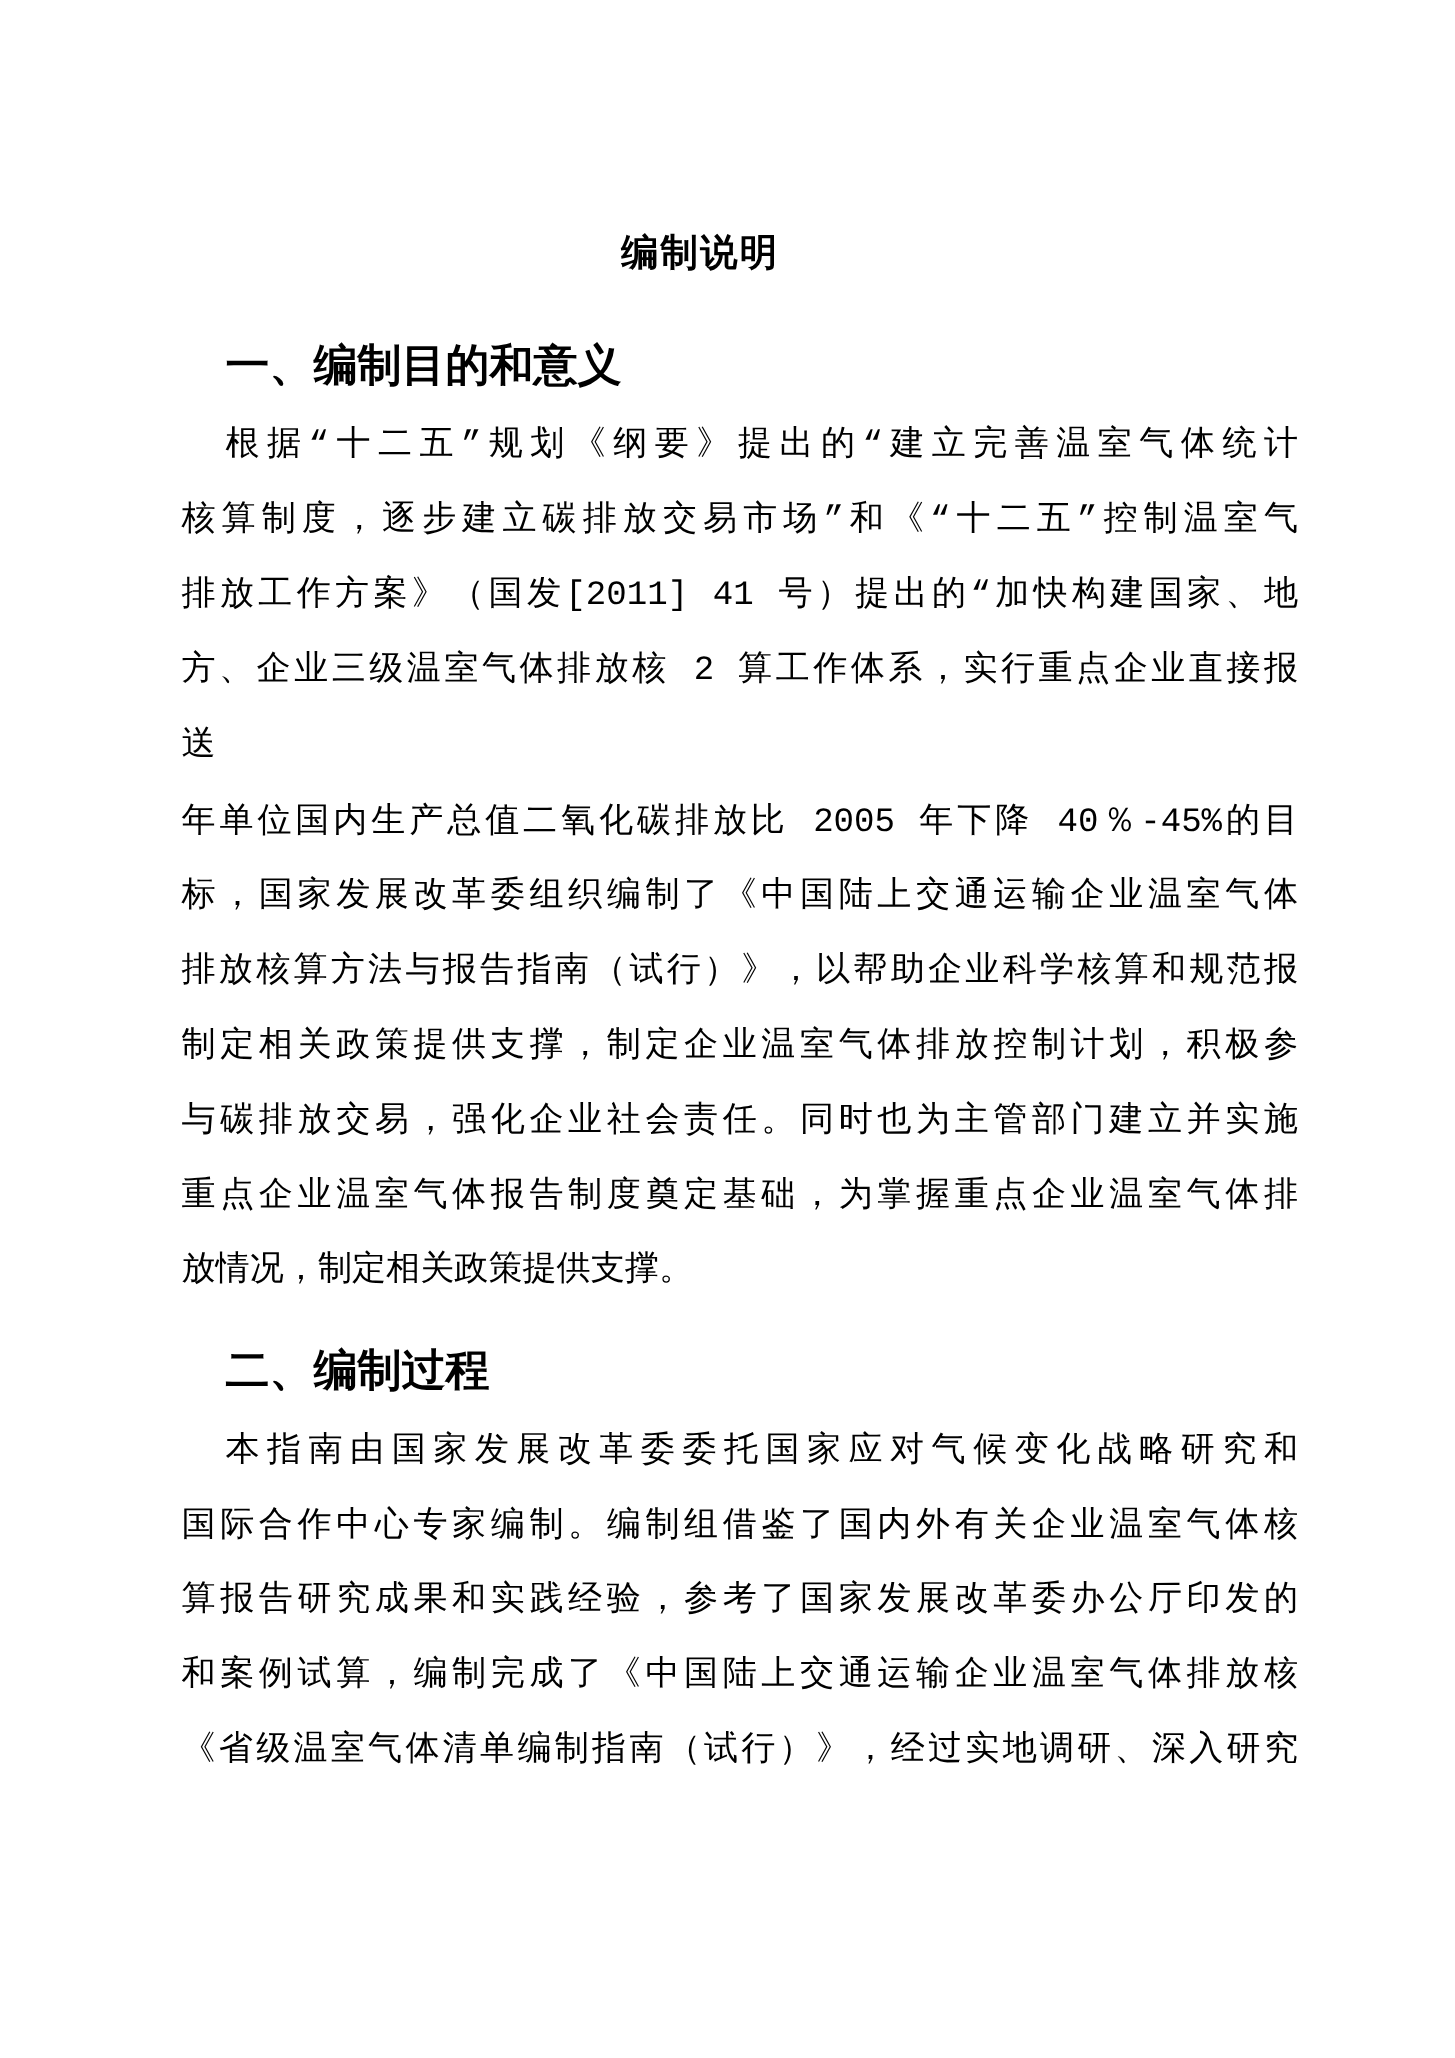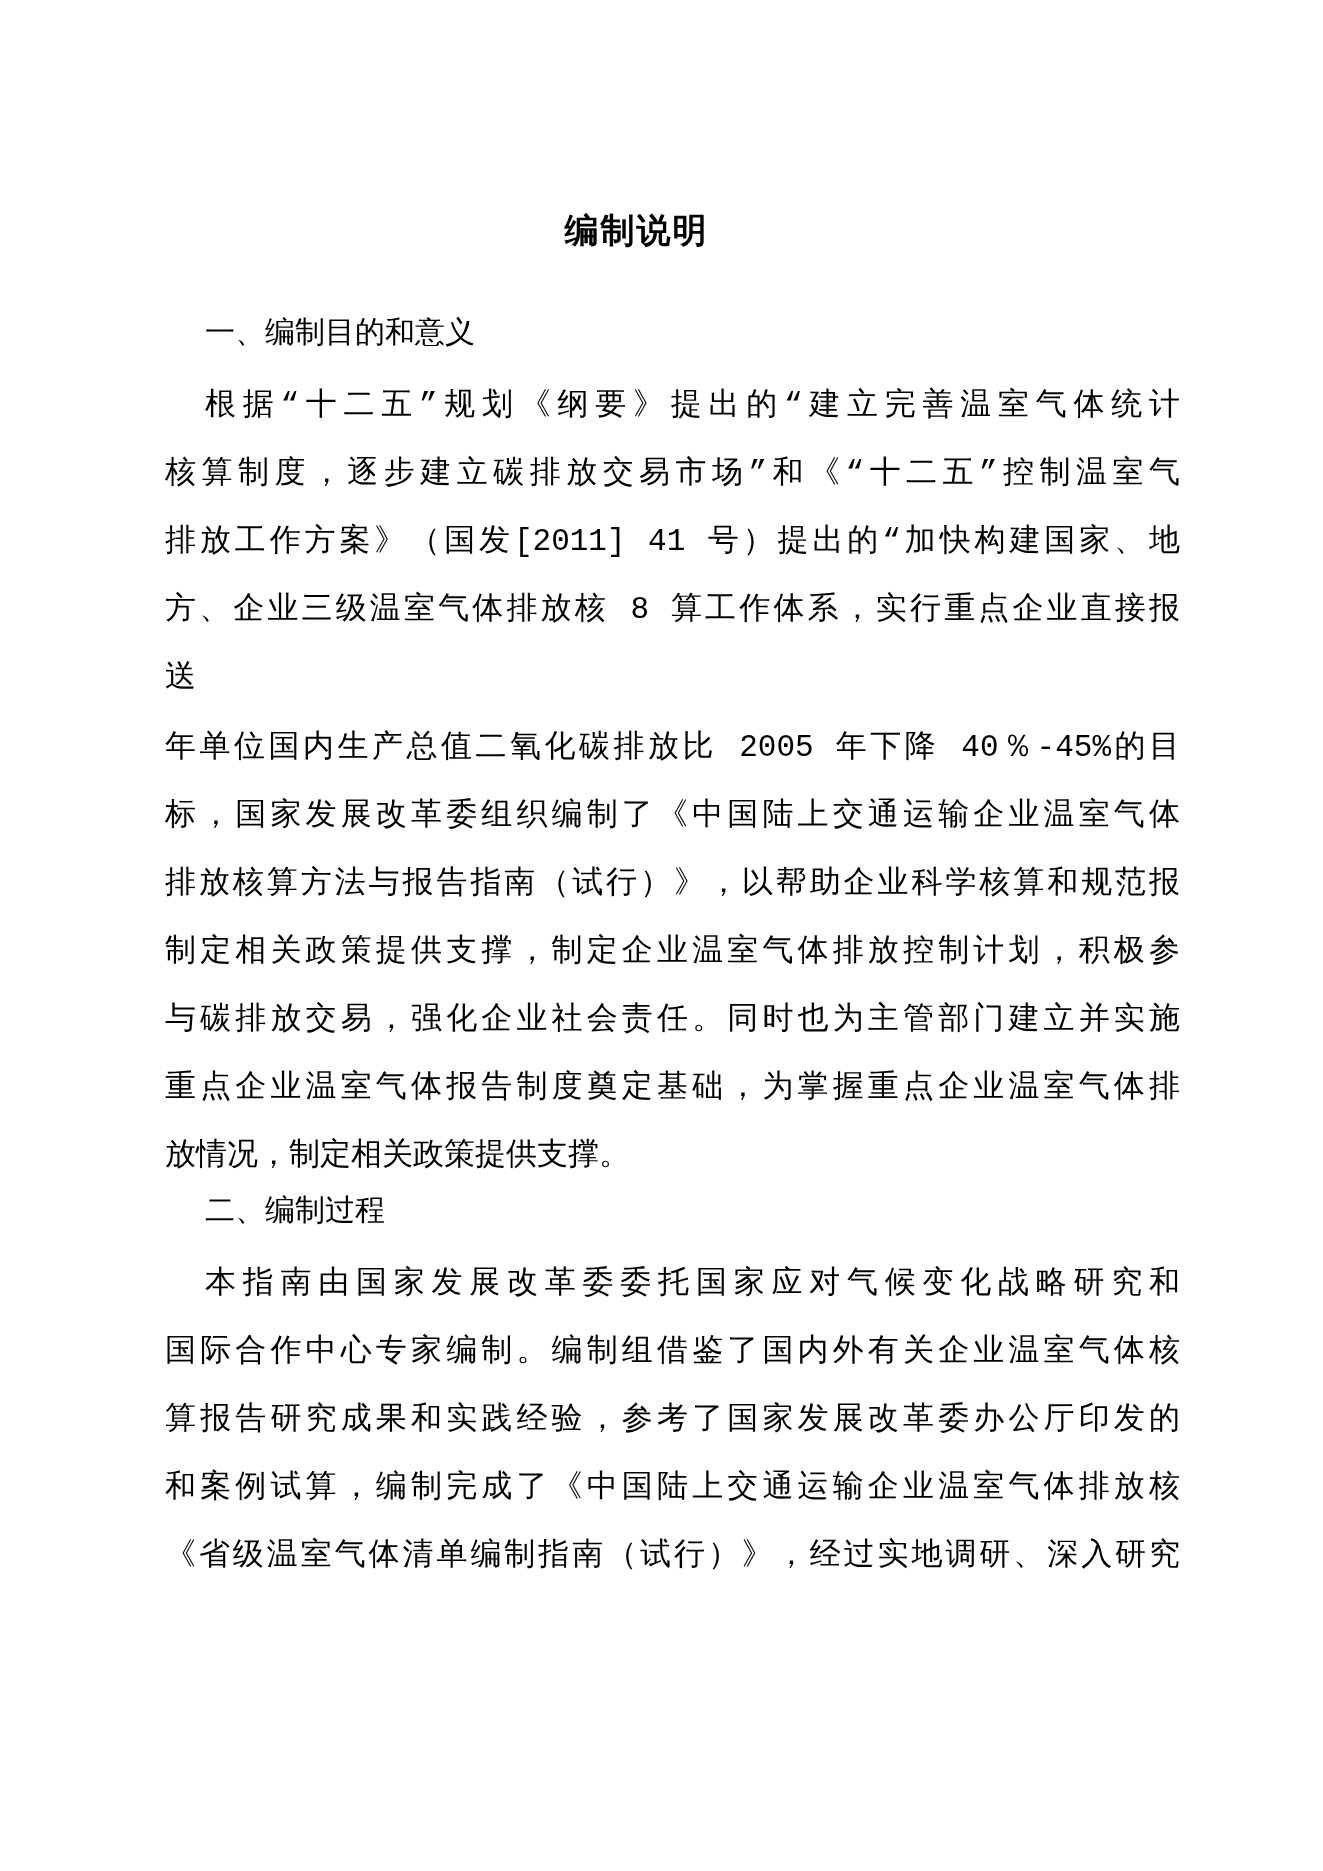--- a/index.html
+++ b/index.html
@@ -26,25 +26,25 @@
     left: -36px;
     font-family: "Liberation Sans", "DejaVu Sans", sans-serif;
     font-weight: bold;
     font-size: 34px;
     line-height: 40px;
     text-align: center;
     letter-spacing: 2px;
   }
   section.doc-section { margin: 0; }
   section.doc-section:nth-of-type(1) { margin-top: 62px; }
-  section.doc-section:nth-of-type(2) { }
+  section.doc-section:nth-of-type(2) { margin-top: 36px; }
   .section-heading {
     font-family: "Liberation Sans", "DejaVu Sans", sans-serif;
-    font-weight: normal;
-    font-size: 30px;
+    font-weight: bold;
+    font-size: 40px;
     line-height: 40px;
     padding-left: 40px;
   }
   .section-heading + .para { margin-top: 20px; }
   .para + .para { margin-top: 2px; }
   .para {
     font-size: 31px;
     line-height: 68px;
   }
   .para .line {
@@ -66,21 +66,21 @@
 <div class="page">
   <div class="content">
     <div class="doc-title">编制说明</div>
     <main>
         <section class="doc-section">
           <div class="section-heading">一、编制目的和意义</div>
           <div class="para">
             <div class="line first">根据“十二五”规划《纲要》提出的“建立完善温室气体统计</div>
             <div class="line">核算制度，逐步建立碳排放交易市场”和《“十二五”控制温室气</div>
             <div class="line">排放工作方案》（国发[2011] 41 号）提出的“加快构建国家、地</div>
-            <div class="line">方、企业三级温室气体排放核 8 算工作体系，实行重点企业直接报</div>
+            <div class="line">方、企业三级温室气体排放核 2 算工作体系，实行重点企业直接报</div>
             <div class="line natural">送</div>
           </div>
           <div class="para">
             <div class="line">年单位国内生产总值二氧化碳排放比 2005 年下降 40％-45%的目</div>
             <div class="line">标，国家发展改革委组织编制了《中国陆上交通运输企业温室气体</div>
             <div class="line">排放核算方法与报告指南（试行）》，以帮助企业科学核算和规范报</div>
             <div class="line">制定相关政策提供支撑，制定企业温室气体排放控制计划，积极参</div>
             <div class="line">与碳排放交易，强化企业社会责任。同时也为主管部门建立并实施</div>
             <div class="line">重点企业温室气体报告制度奠定基础，为掌握重点企业温室气体排</div>
             <div class="line natural">放情况，制定相关政策提供支撑。</div>

